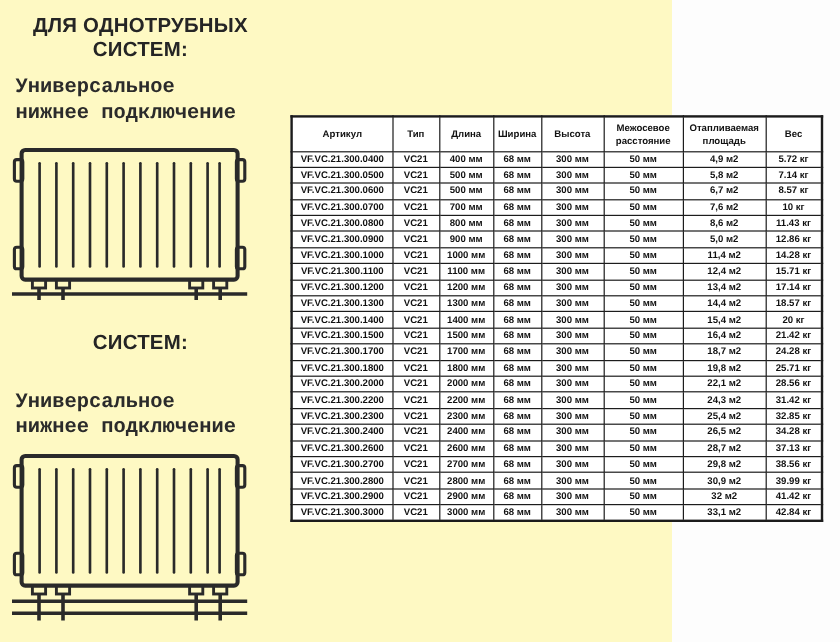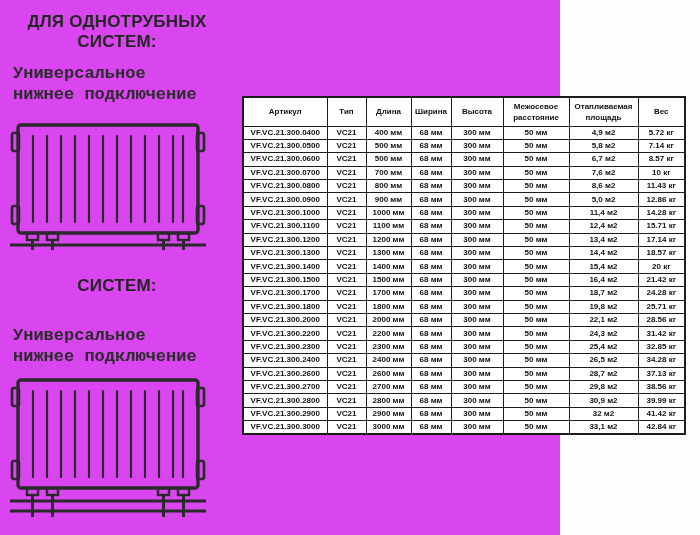--- a/index.html
+++ b/index.html
@@ -1,18 +1,18 @@
 <!DOCTYPE html>
 <html><head>
 <meta charset="utf-8">
 <style>
   * { margin:0; padding:0; box-sizing:border-box; }
   html,body { width:700px; height:535px; background:#fdfdfd; overflow:hidden;
     font-family:"Liberation Sans", sans-serif; }
-  .stage { position:relative; width:560px; height:535px; background:#d946ef; }
+  .stage { position:relative; width:560px; height:535px; background:#fef9c3; }
 
   
   .left-panel { position:absolute; left:0; top:0; width:238px; height:535px; }
   .section-title { position:absolute; left:4px; width:226px; text-align:center;
     font-size:17px; font-weight:700; line-height:20px; color:#252525; letter-spacing:0.2px; }
   .section-title.t1 { top:12px; }
   .section-title.t2 { top:276px; }
   .section-subtitle { position:absolute; left:13px; width:220px; text-align:left;
     font-size:17px; font-weight:700; line-height:21px; color:#2b2b2b;font-family:Liberation Mono, monospace; }
   .section-subtitle.s1 { top:63px; }

